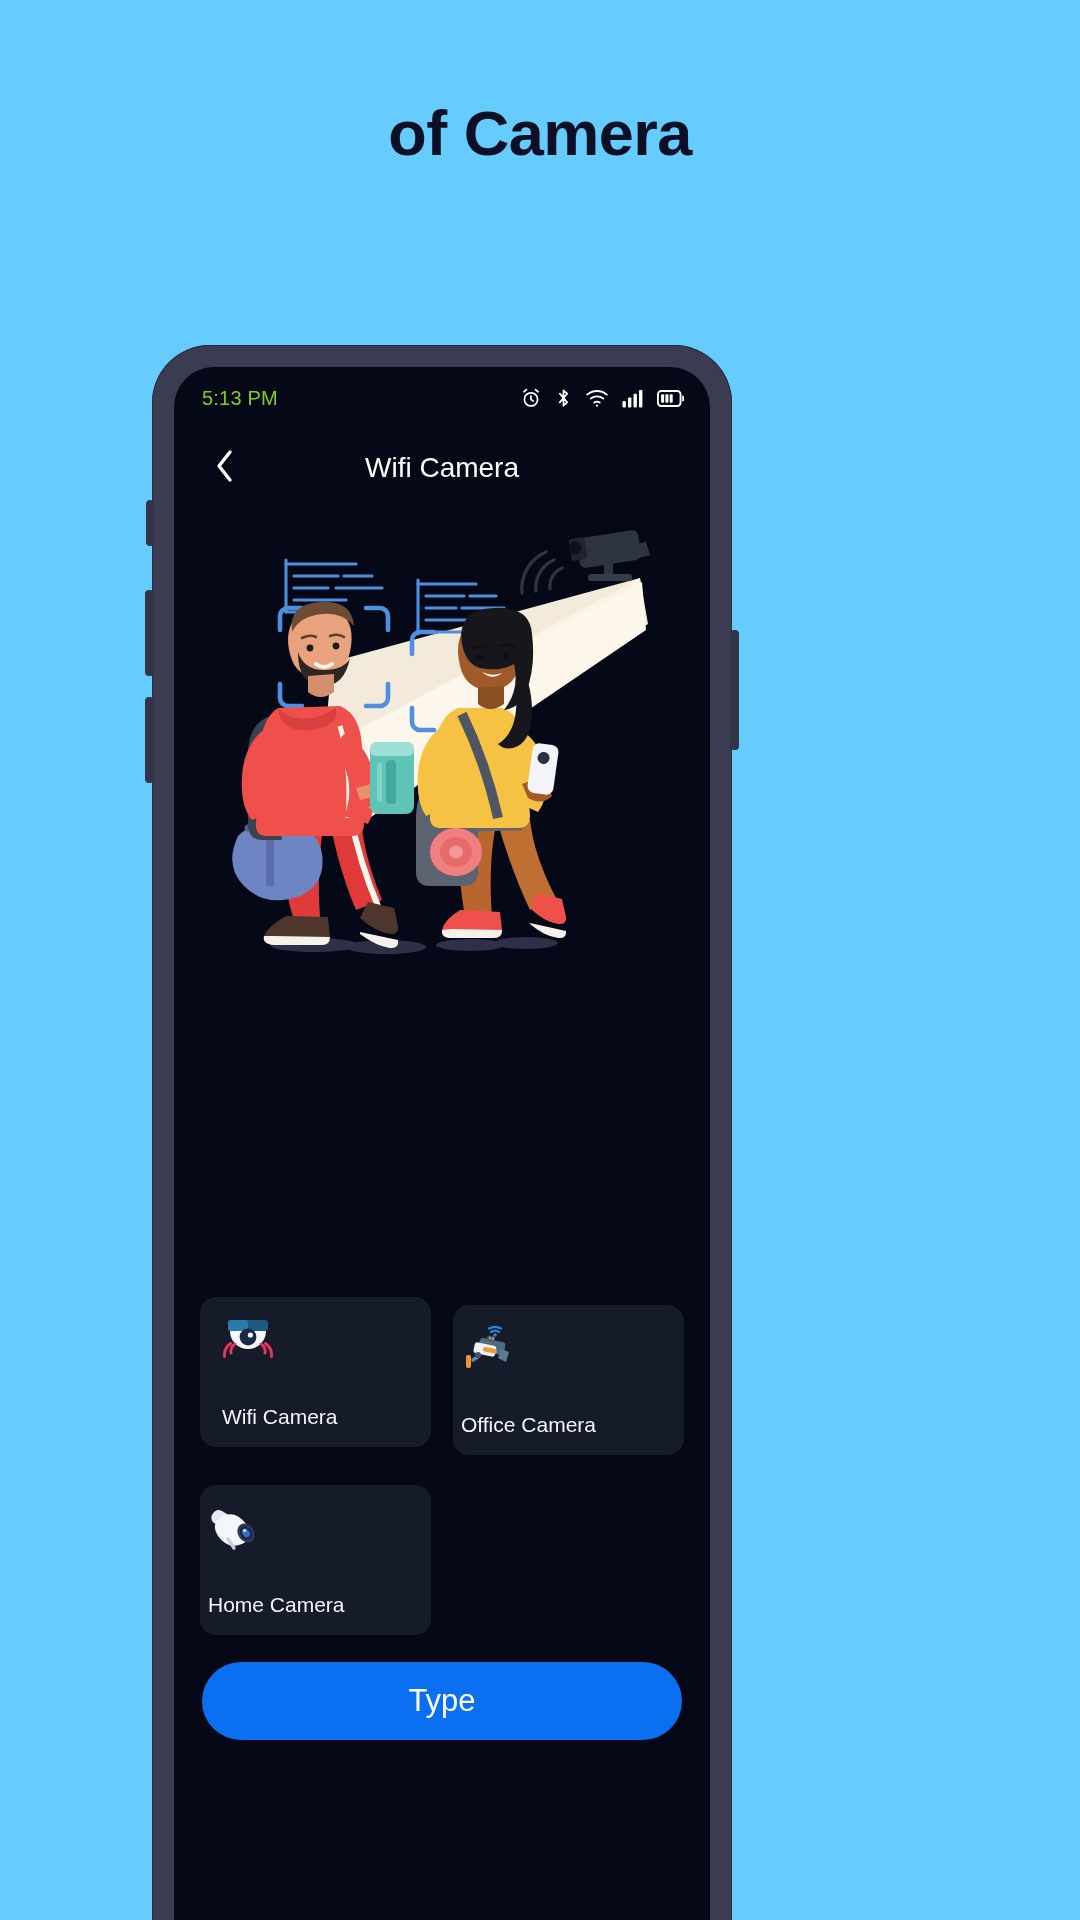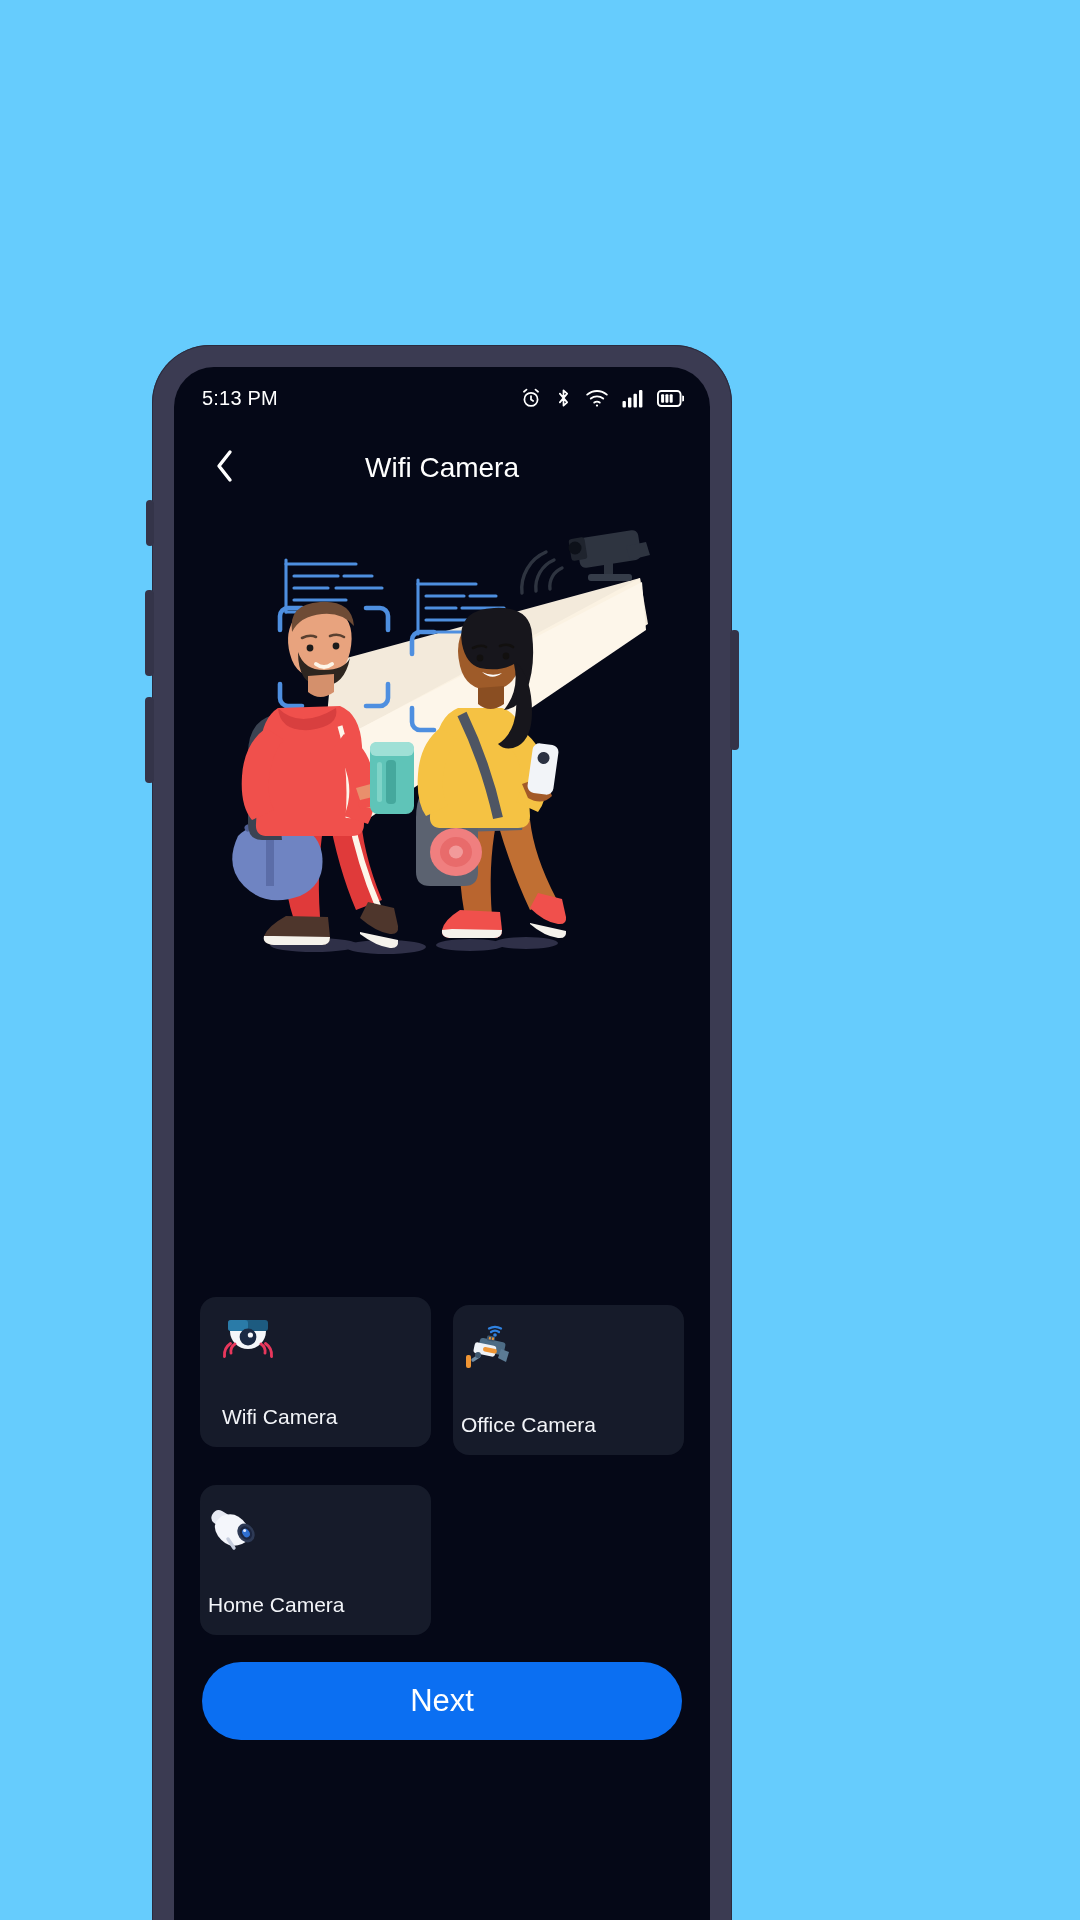--- a/index.html
+++ b/index.html
@@ -47,21 +47,21 @@
     border-radius:40px 40px 0 0;
     overflow:hidden;
   }
 
   
   .statusbar{
     position:absolute; top:0; left:0; width:100%;
     height:62px; display:flex; align-items:center;
     padding:0 26px 0 28px;
   }
-  .status-time{ color:#ffffff; font-size:20px; letter-spacing:.2px; }
+  .status-time{ color:#84cc16; font-size:20px; letter-spacing:.2px; }
   .status-icons{ margin-left:auto; display:flex; align-items:center; gap:13px; }
   .status-icons svg{ display:block; }
 
   
   .app-header{
     position:absolute; top:62px; left:0; width:100%;
     height:78px; display:flex; align-items:center; padding:0 28px;
   }
   .back-btn{
     width:46px; height:46px; display:flex; align-items:center; justify-content:center;
@@ -107,20 +107,21 @@
     display:flex; align-items:center; justify-content:center;
     color:#ffffff; font-size:31px; font-weight:400;
     cursor:pointer; border:none;
     font-family:"Liberation Sans", sans-serif;
   }
 </style>
 </head>
 <body>
 
 <div class="page-heading">
+  <span class="line">of Camera</span>
 </div>
 
 <div class="phone">
   <div class="phone-side side-mute"></div>
   <div class="phone-side side-vol1"></div>
   <div class="phone-side side-vol2"></div>
   <div class="phone-side side-pwr"></div>
 
   <div class="screen">
 
@@ -413,16 +414,16 @@
             <ellipse cx="38" cy="28" rx="3.4" ry="4.6" fill="#2f6fd0" transform="rotate(-34 38 28)"></ellipse>
             <circle cx="36.6" cy="25.6" r="1.5" fill="#dfeaff"></circle>
             <path d="M20 34 l6 9" stroke="#c6cddd" stroke-width="3.4" stroke-linecap="round"></path>
           </svg>
         </div>
         <div class="cam-label">Home Camera</div>
       </div>
 
     </div>
 
-    <button class="next-btn">Next</button>
+    <button class="next-btn">Type</button>
 
   </div>
 </div>
 
 </body></html>

